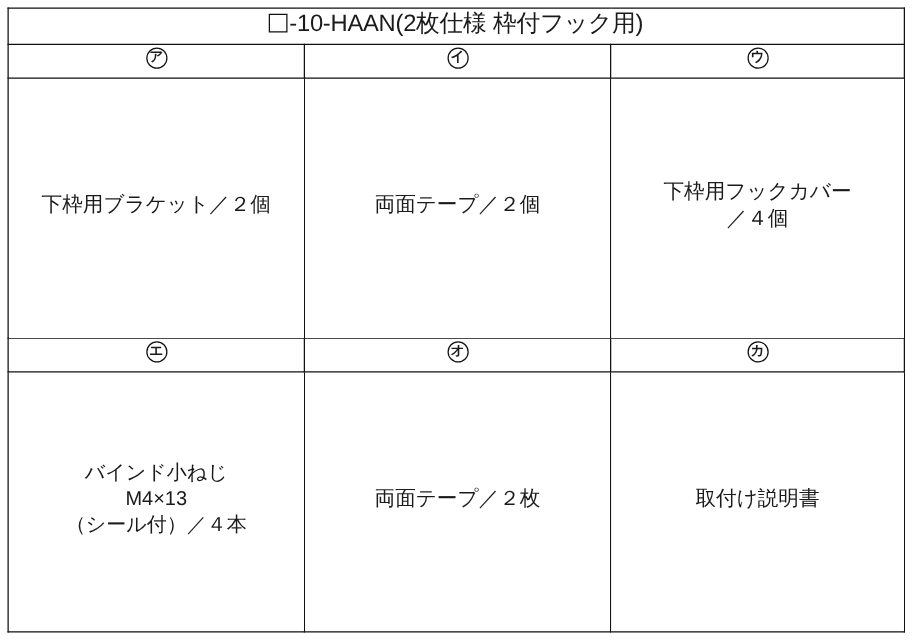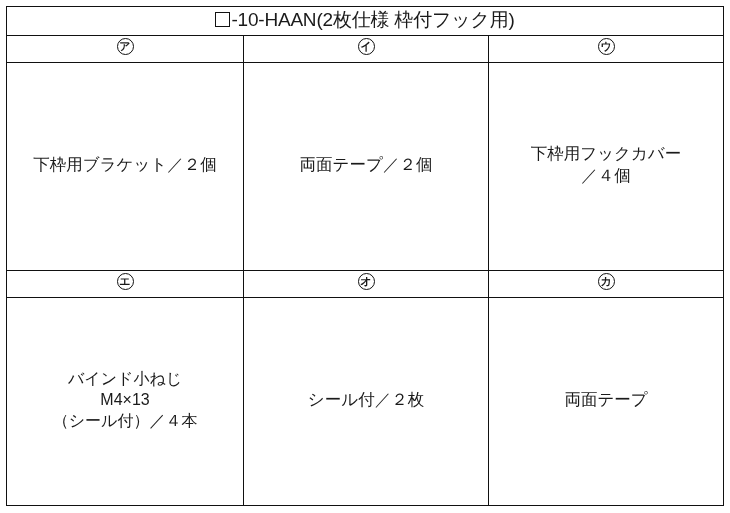--- a/index.html
+++ b/index.html
@@ -312,21 +312,21 @@
 
       <td class="part-cell">
         <div class="cell-inner">
           <div class="art">
             <svg width="190" height="120" viewBox="0 0 190 120">
               <path class="ln fillw" d="M16 74 L132 16 L176 28 L60 86 Z"></path>
               <path class="ln-t" d="M16 74 L16 77 L60 89 L60 86"></path>
               <path class="ln-t" d="M60 86 L176 28 L176 31 L60 89"></path>
             </svg>
           </div>
-          <div class="caption">シール付／２枚</div>
+          <div class="caption">両面テープ／２枚</div>
         </div>
       </td>
 
       <td class="part-cell">
         <div class="cell-inner">
           <div class="art">
             <svg width="132" height="150" viewBox="0 0 132 150">
 
               <rect class="ln fillw" x="6" y="4" width="120" height="142"></rect>
 
@@ -396,20 +396,20 @@
                   <rect x="16" y="139.5" width="11" height="3"></rect>
                   <rect x="35" y="139.5" width="9" height="3"></rect>
                   <rect x="53" y="139.5" width="9" height="3"></rect>
                   <rect x="71" y="139.5" width="9" height="3"></rect>
                   <rect x="89" y="139.5" width="9" height="3"></rect>
                   <rect x="106" y="139.5" width="9" height="3"></rect>
                 </g>
               </g>
             </svg>
           </div>
-          <div class="caption">両面テープ</div>
+          <div class="caption">取付け説明書</div>
         </div>
       </td>
     </tr>
 
   </tbody>
 </table>
 </div>
 
 </body></html>

